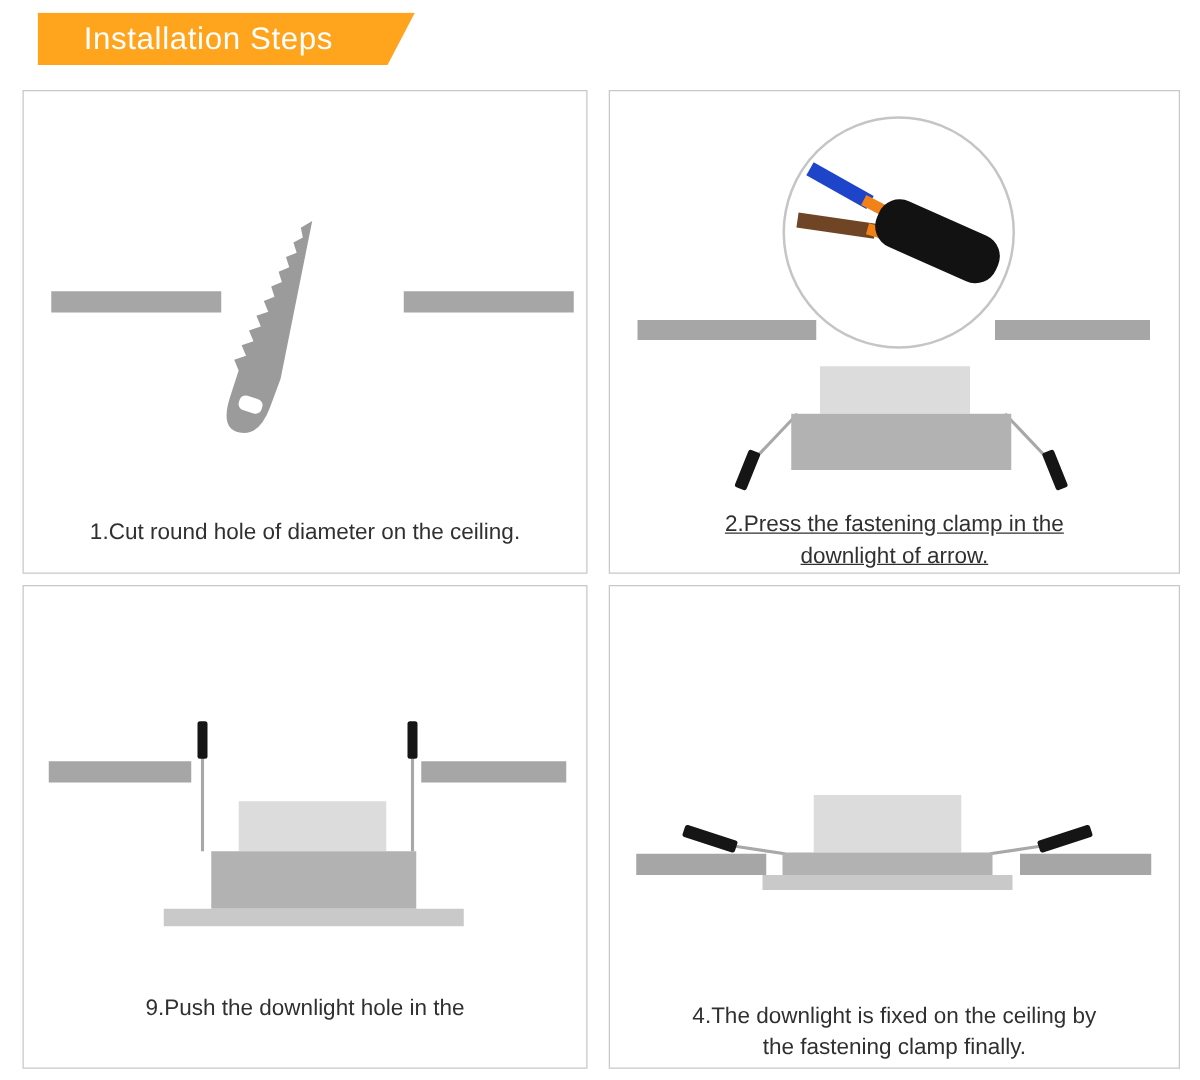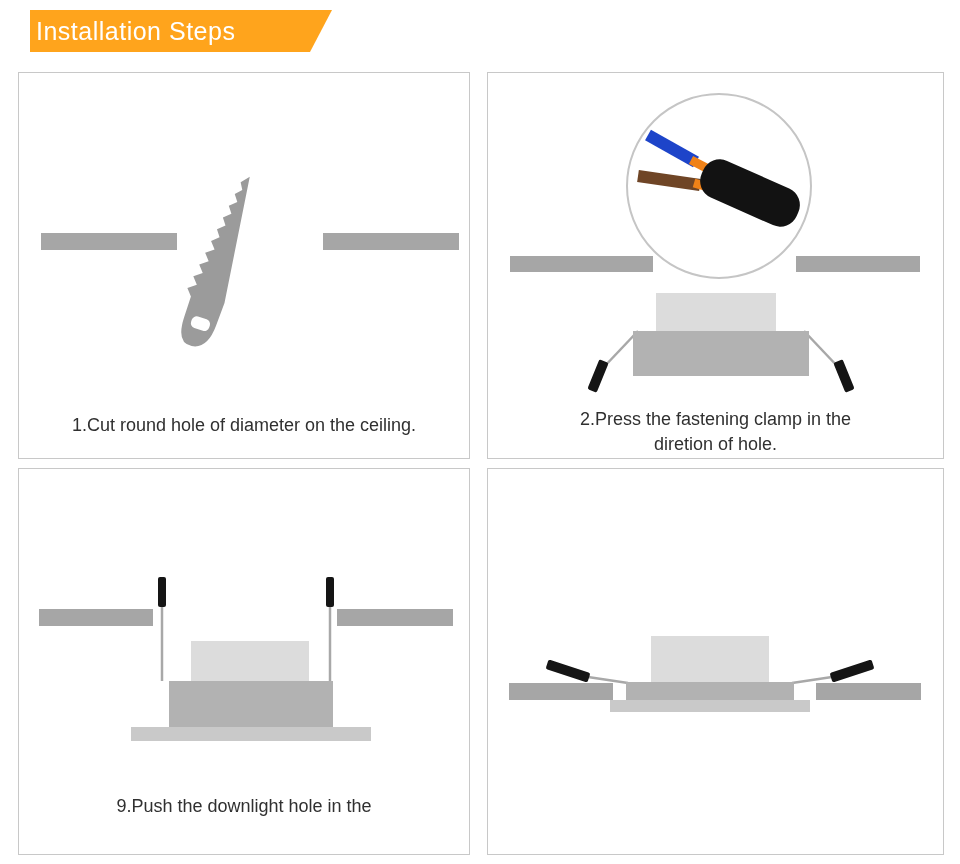--- a/index.html
+++ b/index.html
@@ -7,37 +7,37 @@
     width:960px;height:864px;background:#ffffff;position:relative;overflow:hidden;
     font-family:"Liberation Sans", sans-serif;
   }
   .banner{
     position:absolute;left:30px;top:10px;width:302px;height:42px;
     background:var(--banner,#FFA41C);
     clip-path:polygon(0 0,100% 0,calc(100% - 22px) 100%,0 100%);
     display:flex;align-items:center;
   }
   .banner .title{
-    color:var(--banner-text,#FFFFFF);font-size:25px;padding-left:6px;letter-spacing:.5px;
+    color:var(--banner-text,#FFFFFF);font-size:25px;padding-left:37px;letter-spacing:.5px;
   }
   .panel{
     position:absolute;background:#fff;border:1px solid var(--panel-border,#C8C8C8);
   }
   .panel svg{position:absolute;left:0;top:0;}
   #panel1{left:18px;top:72px;width:450px;height:385px;}
   #panel2{left:487px;top:72px;width:455px;height:385px;}
   #panel3{left:18px;top:468px;width:450px;height:385px;}
   #panel4{left:487px;top:468px;width:455px;height:385px;}
   .caption{
     position:absolute;left:0;width:100%;text-align:center;
     color:var(--caption-text,#303030);font-size:18px;line-height:25px;
   }
   .caption span{display:block;}
   #panel1 .caption{top:340px;}
-  #panel2 .caption{top:334px;}
+  #panel2 .caption{top:334px;text-decoration:underline;}
   #panel3 .caption{top:325px;}
   #panel4 .caption{top:331px;}
   
   .f-ceiling{fill:var(--ceiling,#A6A6A6);}
   .f-saw{fill:var(--saw,#9B9B9B);}
   .f-driver{fill:var(--driver-box,#DCDCDC);}
   .f-body{fill:var(--fixture-body,#B2B2B2);}
   .f-flange{fill:var(--fixture-flange,#C9C9C9);}
   .f-clip{fill:var(--clamp-tip,#151515);}
   .f-sheath{fill:var(--cable-sheath,#121212);}
@@ -88,21 +88,21 @@
     <rect class="f-body" x="145" y="258" width="176" height="45"></rect>
     <g transform="translate(110,303) rotate(22)">
       <rect class="f-clip" x="-5" y="-16" width="10" height="32" rx="2"></rect>
     </g>
     <g transform="translate(356,303) rotate(-22)">
       <rect class="f-clip" x="-5" y="-16" width="10" height="32" rx="2"></rect>
     </g>
   </svg>
   <div class="caption">
     <span>2.Press the fastening clamp in the</span>
-    <span>diretion of hole.</span>
+    <span>downlight of arrow.</span>
   </div>
 </div>
 
 <div id="panel3" class="panel">
   <svg width="100%" height="100%" viewBox="0 0 450 385" preserveAspectRatio="none">
     <rect class="f-ceiling" x="20" y="140" width="114" height="17"></rect>
     <rect class="f-ceiling" x="318" y="140" width="116" height="17"></rect>
     <line class="l-arm" x1="143" y1="136" x2="143" y2="212"></line>
     <line class="l-arm" x1="311" y1="136" x2="311" y2="212"></line>
     <rect class="f-clip" x="139" y="108" width="8" height="30" rx="2"></rect>
@@ -125,13 +125,17 @@
     <g transform="translate(80,202) rotate(18)">
       <rect class="f-clip" x="-22" y="-5" width="44" height="10" rx="2"></rect>
     </g>
     <g transform="translate(364,202) rotate(-18)">
       <rect class="f-clip" x="-22" y="-5" width="44" height="10" rx="2"></rect>
     </g>
     <rect class="f-driver" x="163" y="167" width="118" height="46"></rect>
     <rect class="f-body" x="138" y="213" width="168" height="28"></rect>
     <rect class="f-flange" x="122" y="231" width="200" height="12"></rect>
   </svg>
+  <div class="caption">
+    <span>4.The downlight is fixed on the ceiling by</span>
+    <span>the fastening clamp finally.</span>
+  </div>
 </div>
 
 </body></html>

